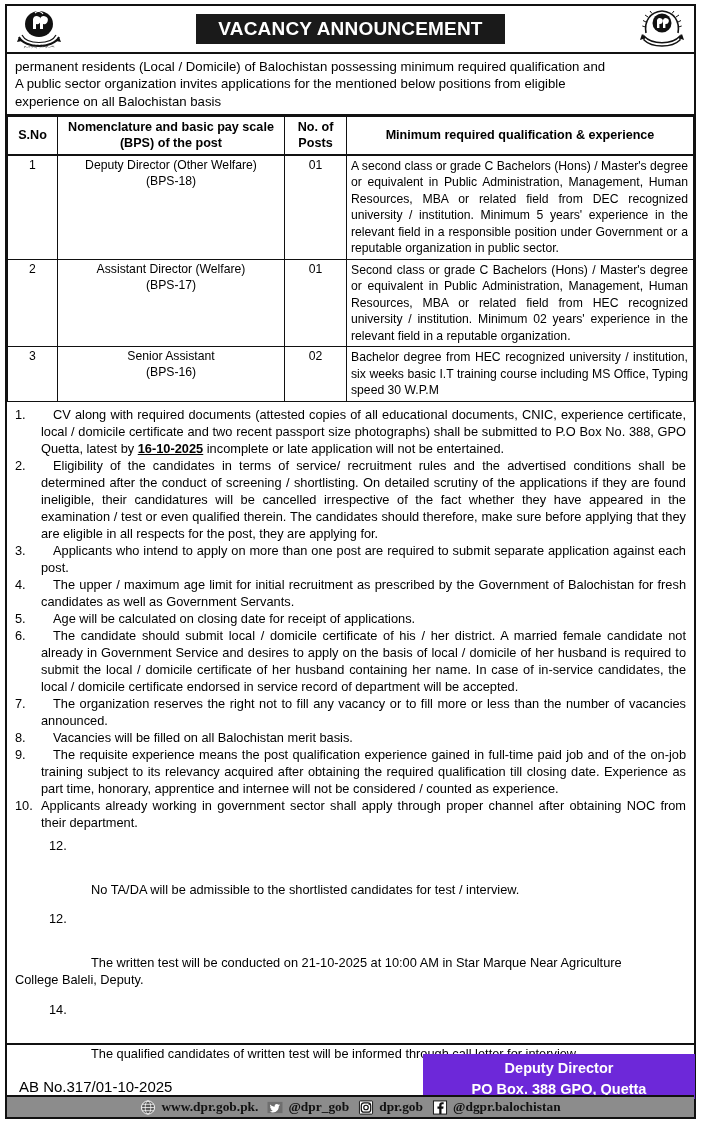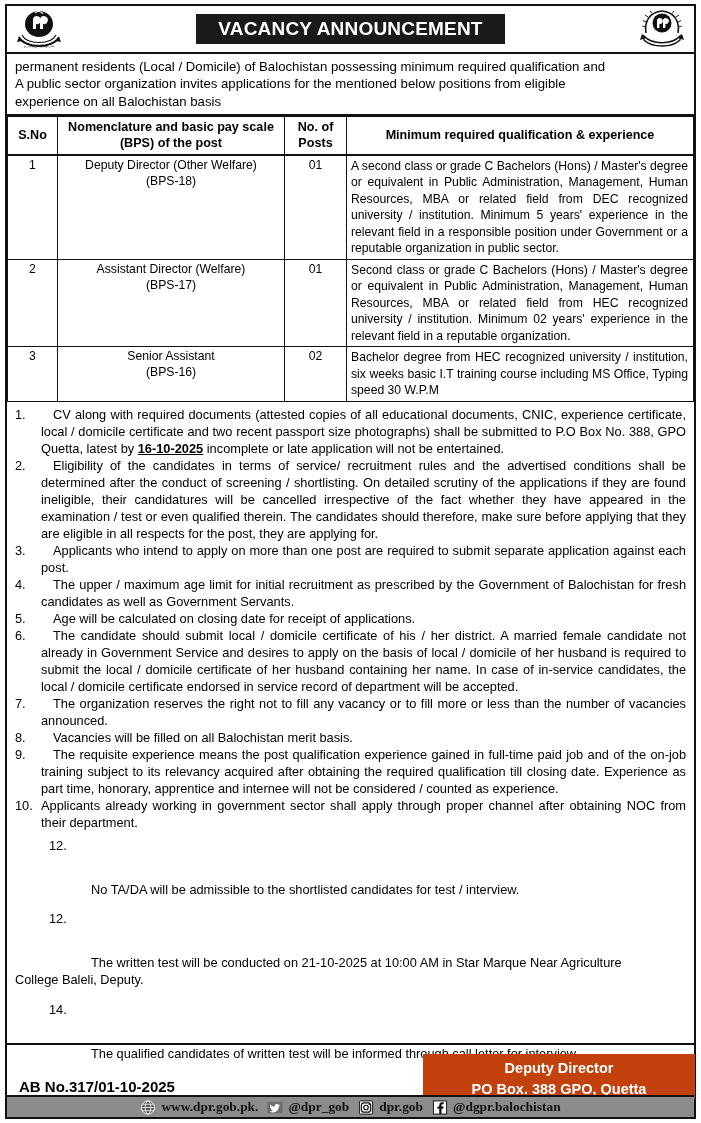--- a/index.html
+++ b/index.html
@@ -145,32 +145,32 @@
     position: absolute;
     left: 0; right: 0;
     bottom: 0;
     height: 74px;
     border-top: 2px solid #111;
   }
   .sigblock {
     position: absolute;
     right: -1px; top: 9px;
     width: 272px; height: 45px;
-    background: #c2410c;
+    background: #6d28d9;
     color: #fff;
     text-align: center;
     font-weight: bold;
     font-size: 14.5px;
     line-height: 1.42;
     padding-top: 4px;
   }
   .abno {
     position: absolute;
     left: 12px; top: 33px;
-    font-weight: bold;
+    font-weight: normal;
     font-size: 15px;
   }
   .socialbar {
     position: absolute;
     left: 0; right: 0; bottom: 0;
     height: 22px;
     background: #8c8c8c;
     border-top: 2px solid #111;
     display: flex;
     align-items: center;

